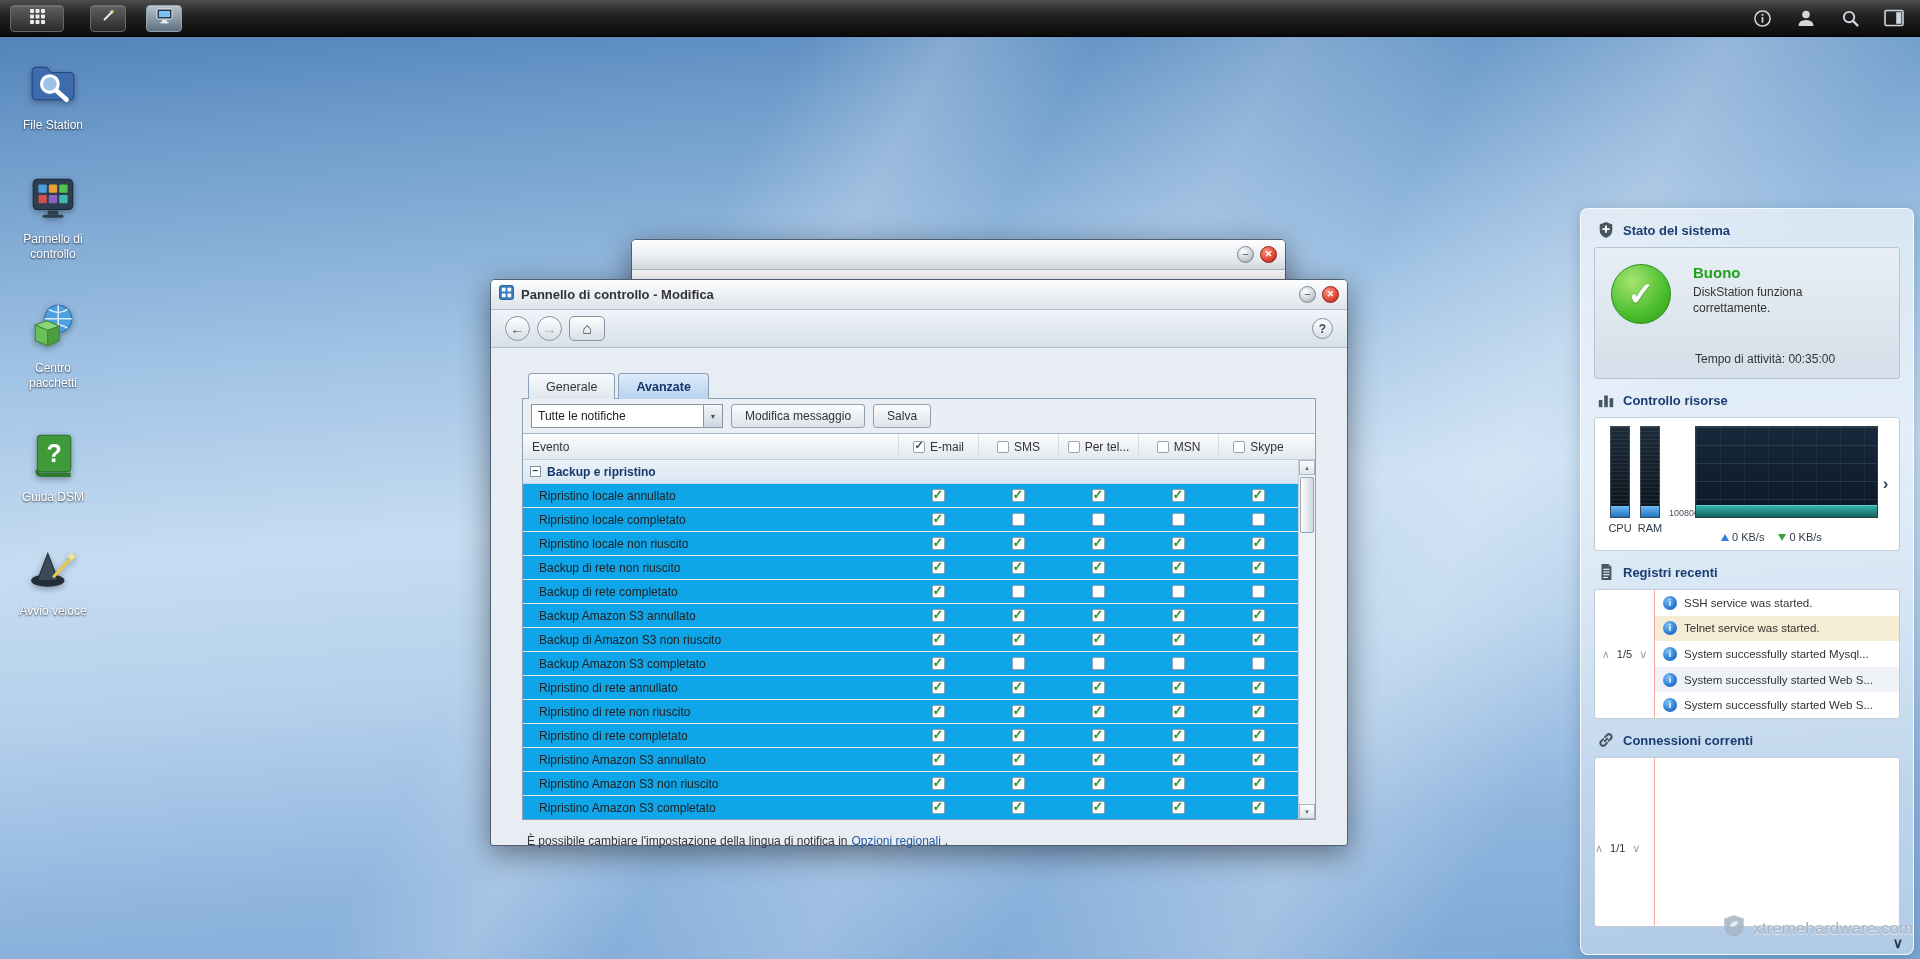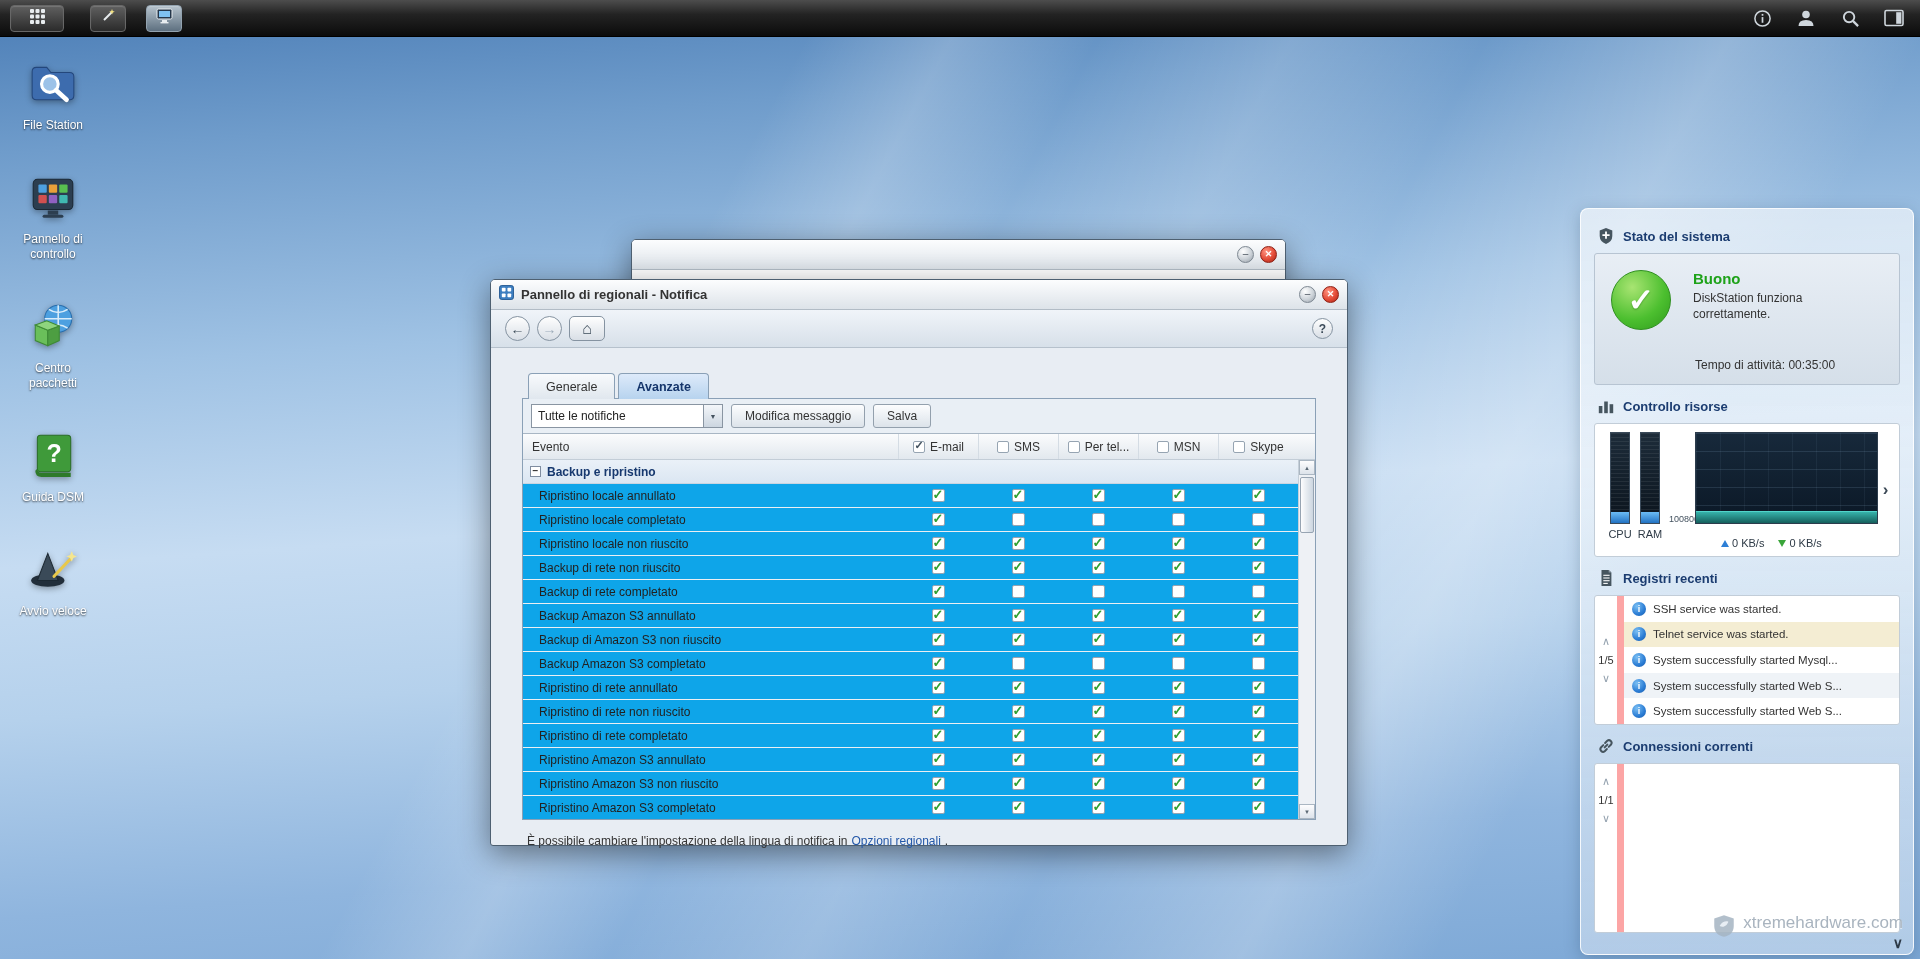--- a/index.html
+++ b/index.html
@@ -97,21 +97,21 @@
 .graph{flex:1;height:92px;background:linear-gradient(#17293b,#0b1826);border:1px solid #2c3c4c;position:relative;overflow:hidden}
 .graph .grid{position:absolute;inset:0;background:repeating-linear-gradient(to bottom,rgba(140,175,205,.16) 0 1px,transparent 1px 18px),repeating-linear-gradient(to right,rgba(140,175,205,.08) 0 1px,transparent 1px 24px)}
 .graph .area{position:absolute;left:0;right:0;bottom:0;height:12px;background:linear-gradient(#36b2aa,#155f5c);border-top:1px solid #52d4cb}
 .res-chev{width:15px;display:flex;align-items:center;justify-content:center;font-size:17px;font-weight:bold;color:#3c4956;cursor:pointer;flex:none}
 .res-chev::after{content:"›"}
 .net-stats{position:absolute;left:126px;bottom:7px;display:flex;align-items:center;gap:14px;font-size:11px;color:#2e3a46}
 .net-item{display:flex;align-items:center}
 .tri-up{width:0;height:0;border-left:4px solid transparent;border-right:4px solid transparent;border-bottom:7px solid #2d7fd6;display:inline-block;margin-right:3px}
 .tri-dn{width:0;height:0;border-left:4px solid transparent;border-right:4px solid transparent;border-top:7px solid #3aa53a;display:inline-block;margin-right:3px}
 .list-box{height:130px;display:flex}
-.rail{width:29px;border-right:7px solid #fca5a5;display:flex;flex-direction:column;align-items:center;justify-content:center;gap:7px;font-size:11px;color:#333;flex:none}
+.rail{width:60px;border-right:1px solid #fca5a5;display:flex;flex-direction:row;align-items:center;justify-content:center;gap:7px;font-size:11px;color:#333;flex:none}
 .pgbtn{font-size:11px;color:#93a1ae;cursor:pointer;line-height:1}
 .pg-up::after{content:"∧"}.pg-dn::after{content:"∨"}
 .log-list{flex:1;display:flex;flex-direction:column;overflow:hidden}
 .log-row{height:26px;display:flex;align-items:center;gap:7px;padding:0 8px;font-size:11.5px;color:#333;white-space:nowrap;overflow:hidden}
 .log-row:nth-child(even){background:#eff3f7}
 .log-row.selected{background:#f4edd3}
 .info-ic{width:14px;height:14px;border-radius:50%;background:radial-gradient(circle at 35% 30%,#7cc0f4,#2a7cd4 60%,#1a5aa8);color:#fff;font-size:9px;font-weight:bold;display:flex;align-items:center;justify-content:center;flex:none}
 .info-ic::after{content:"i"}
 .log-txt{overflow:hidden;text-overflow:ellipsis}
 .conn-box{height:170px;display:flex;overflow:hidden}
@@ -121,21 +121,21 @@
 .conn-user{margin-left:7px}
 .conn-proto{margin-left:20px}
 .conn-time{margin-left:24px}
 .kick{margin-left:auto;cursor:pointer;display:flex}
 .panel-chev{position:absolute;right:10px;bottom:3px;font-size:14px;font-weight:bold;color:#2c3946;cursor:pointer}
 .panel-chev::after{content:"∨"}
 
 .branding{position:absolute;left:50%;top:960px;transform:translateX(-50%);display:flex;align-items:baseline;gap:20px;z-index:4}
 .brand-name{font-size:27px;font-weight:bold;color:#76838f;letter-spacing:.5px;text-shadow:0 1px 0 rgba(255,255,255,.5)}
 .brand-ver{font-size:20px;color:#9aa6b1}
-.watermark{position:absolute;right:17px;top:913px;display:flex;align-items:flex-start;gap:6px;z-index:40}
+.watermark{position:absolute;right:7px;top:913px;display:flex;align-items:flex-end;gap:6px;z-index:40}
 .wm-txt{font-size:17px;color:#a9b4bf;text-shadow:0 1px 1px rgba(255,255,255,.8)}
 </style>
 </head>
 <body>
 
 <div class="desktop">
 
   <div class="taskbar">
     <div class="tb-left">
       <div class="tb-app menu">
@@ -283,21 +283,21 @@
         <svg width="15" height="15" viewBox="0 0 16 16">
             <rect x="0.5" y="0.5" width="15" height="15" rx="2.5" fill="#3d7ec0" stroke="#245a92"></rect>
             <g fill="#fff">
               <rect x="3" y="3" width="4" height="4" rx="0.8"></rect>
               <rect x="9" y="3" width="4" height="4" rx="0.8"></rect>
               <rect x="3" y="9" width="4" height="4" rx="0.8"></rect>
               <rect x="9" y="9" width="4" height="4" rx="0.8"></rect>
             </g>
           </svg>
       </span>
-      <span class="t">Pannello di regionali - Notifica</span>
+      <span class="t">Pannello di controllo - Modifica</span>
       <div class="winbtns">
         <div class="wbtn min"></div>
         <div class="wbtn cls"></div>
       </div>
     </div>
     <div class="toolbar">
       <div class="nav back"></div>
       <div class="nav fwd"></div>
       <div class="nav home"></div>
       <div class="help">?</div>
@@ -609,21 +609,21 @@
       <div class="wfooter">
         <span>È possibile cambiare l'impostazione della lingua di notifica in</span>
         <span class="link">Opzioni regionali</span>
           <span>.</span>
       </div>
     </div>
   </div>
 
   <div class="pilot">
 
-    <div class="whead" style="margin-top:10px">
+    <div class="whead" style="margin-top:4px">
       <svg viewBox="0 0 20 20">
           <path d="M10 1l7 3v6q0 6-7 9-7-3-7-9V4z" fill="#46555f"></path>
           <path d="M9 5h2v3h3v2h-3v3H9v-3H6V8h3z" fill="#fff"></path>
         </svg>
       <span>Stato del sistema</span>
     </div>
     <div class="wbox status-box">
       <div class="big-ok"></div>
       <div class="st-col">
         <div class="st-status">Buono</div>

